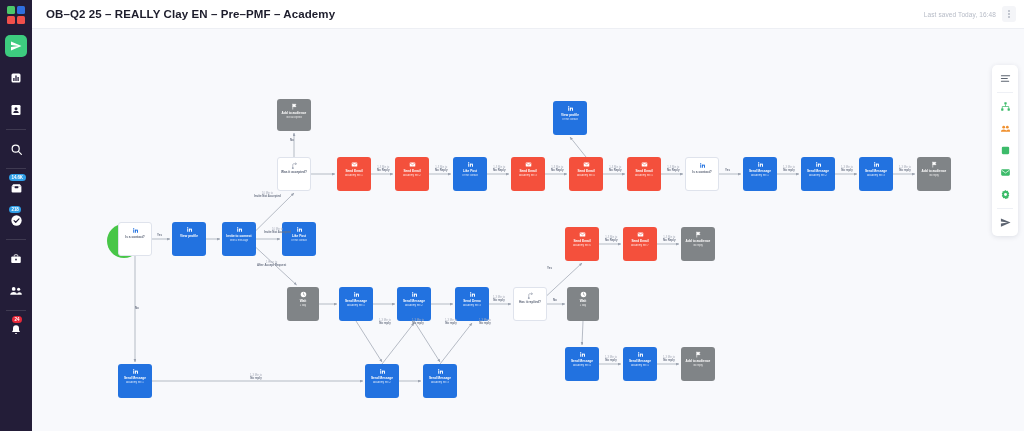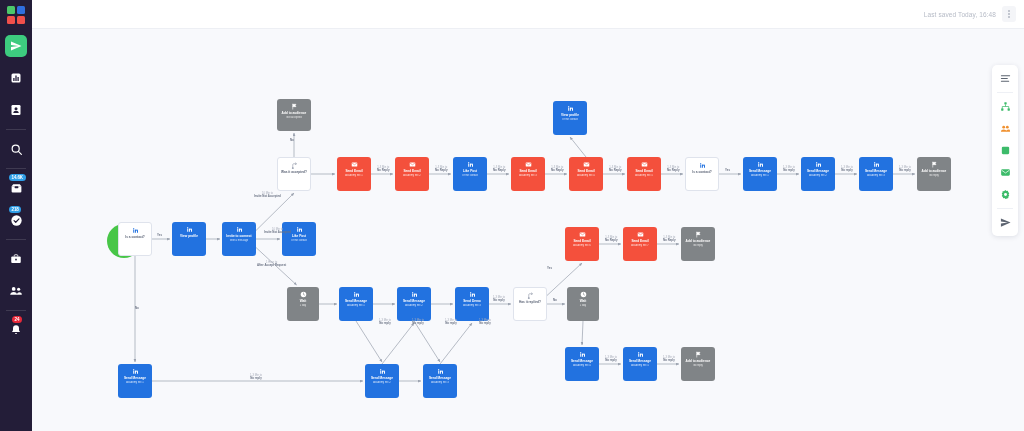--- a/index.html
+++ b/index.html
@@ -255,20 +255,21 @@
       <span>
         <svg width="12" height="12" viewBox="0 0 24 24" fill="#ffffff">
             <path d="M12 2.5a6 6 0 0 0-6 6v4l-2 3.5h16l-2-3.5v-4a6 6 0 0 0-6-6z"></path>
             <path d="M9.8 18c.3 1.3 1.2 2.1 2.2 2.1s1.9-.8 2.2-2.1z"></path>
           </svg>
       </span>
     </div>
   </nav>
 
   <header id="topbar">
+    <h1 id="page-title">OB–Q2 25 – REALLY Clay EN – Pre–PMF – Academy</h1>
     <div id="topbar-right">
       <span id="saved-status">Last saved Today, 16:48</span>
       <div id="kebab-button">
         <b></b>
           <b></b>
           <b></b>
       </div>
     </div>
   </header>
 

